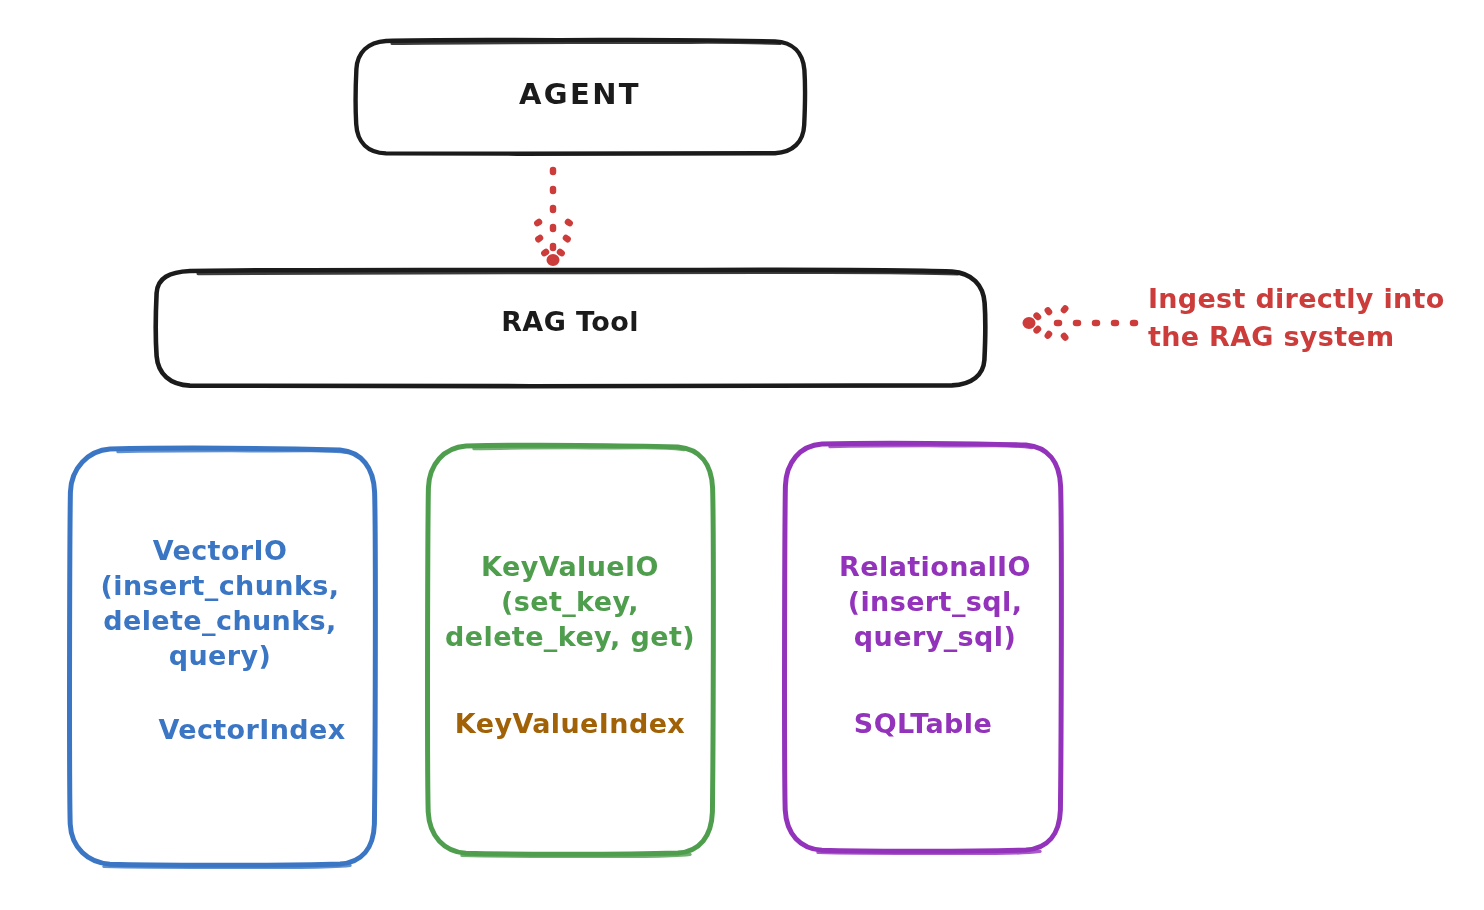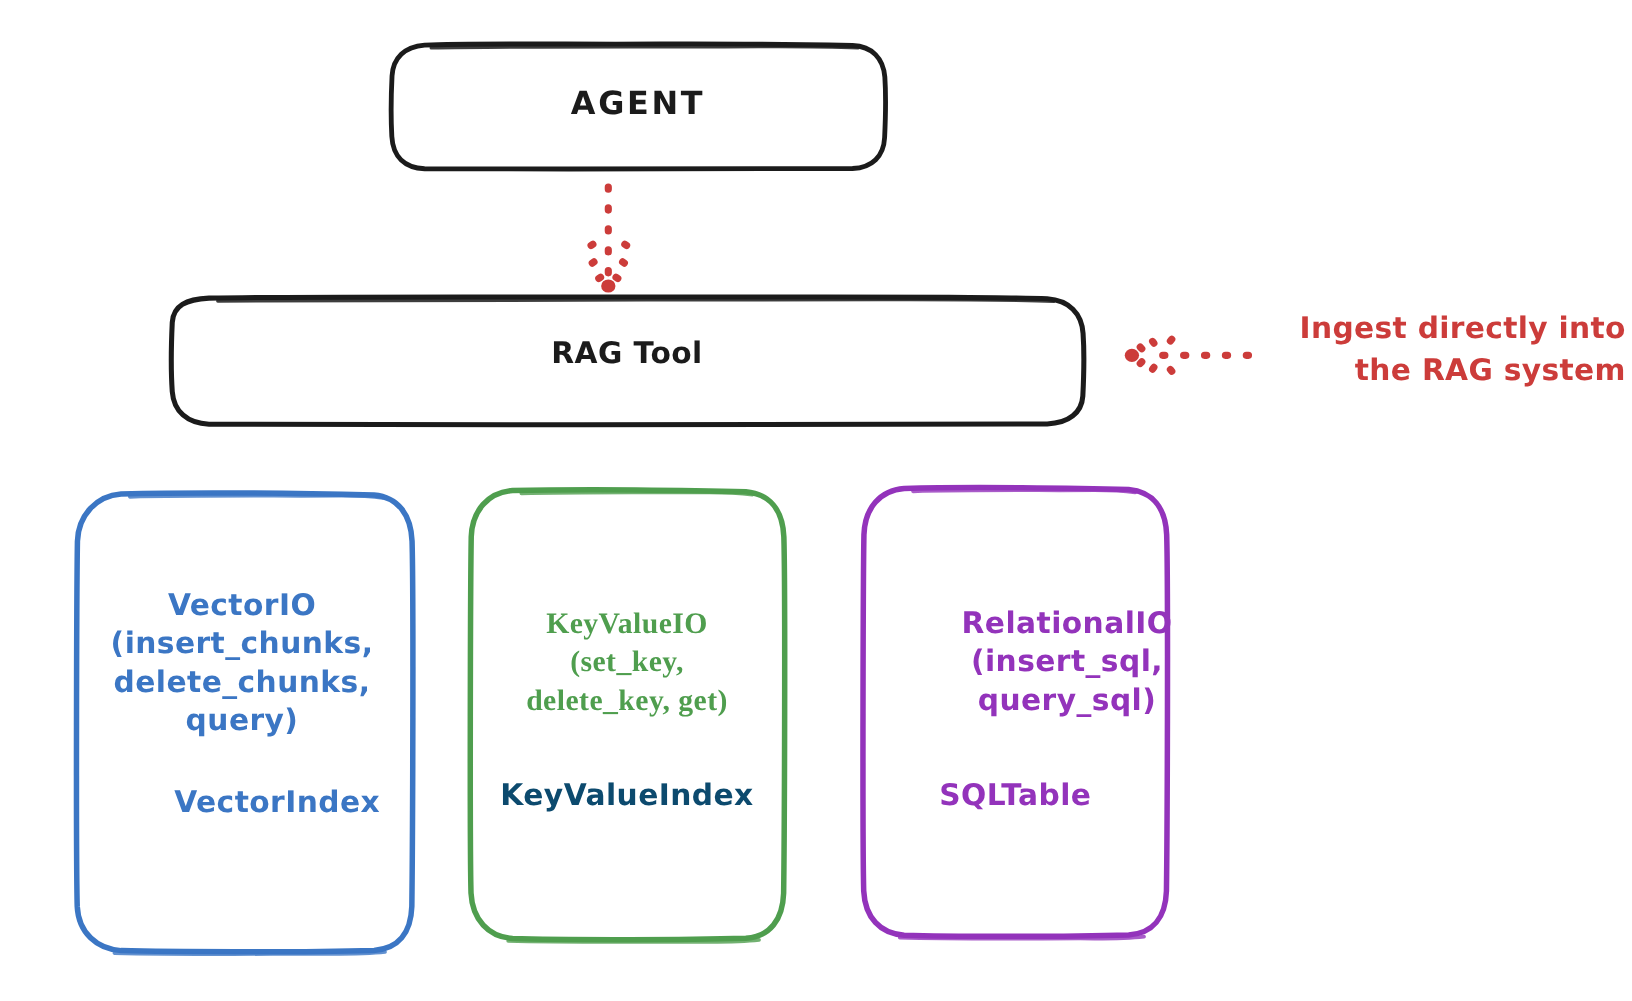--- a/index.html
+++ b/index.html
@@ -63,31 +63,30 @@
     top: 713px;
     width: 368px;
     font-size: 27px;
     color: #3b76c4;
   }
   #keyvalueio-label {
     left: 424px;
     top: 549px;
     width: 292px;
     color: #4f9e4e;
-    font-family: Liberation Serif, serif;
   }
   #keyvalueindex-label {
     left: 424px;
     top: 707px;
     width: 292px;
     font-size: 27px;
-    color: #0c4a6e;
+    color: #a16207;
   }
   #relationalio-label {
-    left: 793px;
+    left: 758px;
     top: 549px;
     width: 314px;
     color: #9333bb;
     padding-left: 20px;
   }
   #sqltable-label {
     left: 782px;
     top: 707px;
     width: 282px;
     font-size: 27px;
@@ -97,21 +96,21 @@
   #ingest-note {
     position: absolute;
     left: 1148px;
     top: 280px;
     width: 330px;
     font-size: 27px;
     font-weight: 700;
     line-height: 1.42;
     color: #cc3c3a;
     letter-spacing: 0.3px;
-    text-align: right;
+    text-align: left;
     user-select: none;
   }
 </style>
 </head>
 <body>
 
 <svg id="canvas" viewBox="0 0 1484 910" xmlns="http://www.w3.org/2000/svg">
 
   <g>
     <path fill="#ffffff" stroke="#1b1b1b" stroke-width="4.4" stroke-linecap="round" stroke-linejoin="round" d="M386,41

